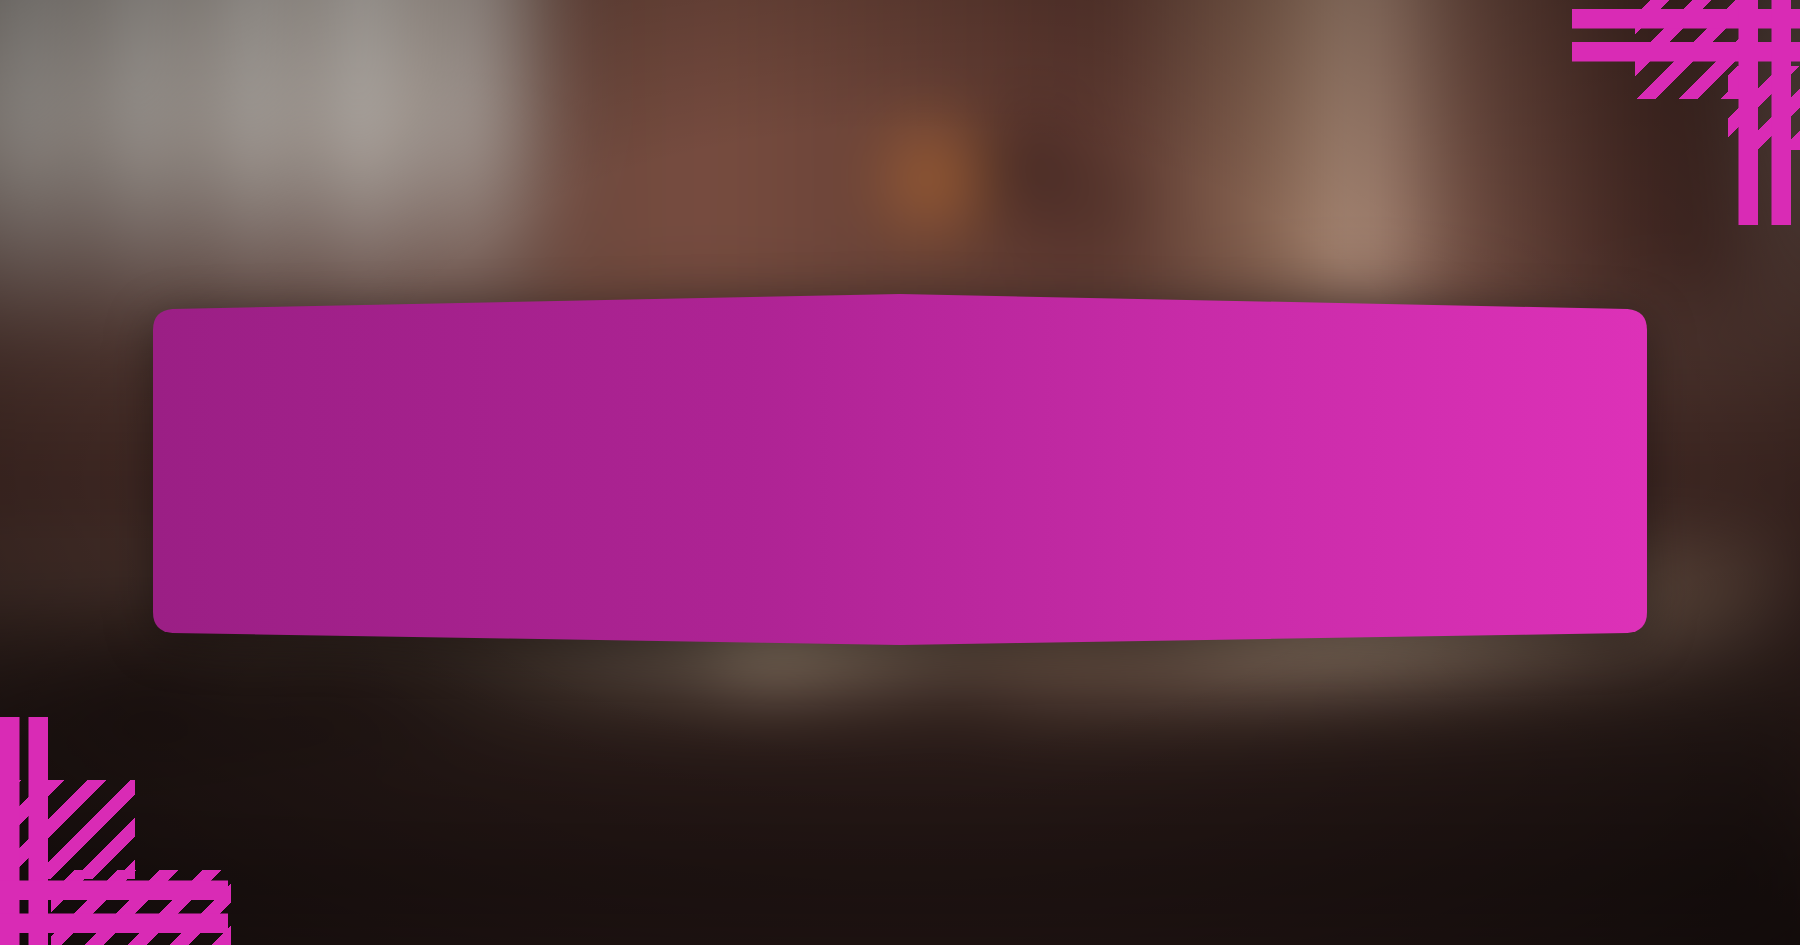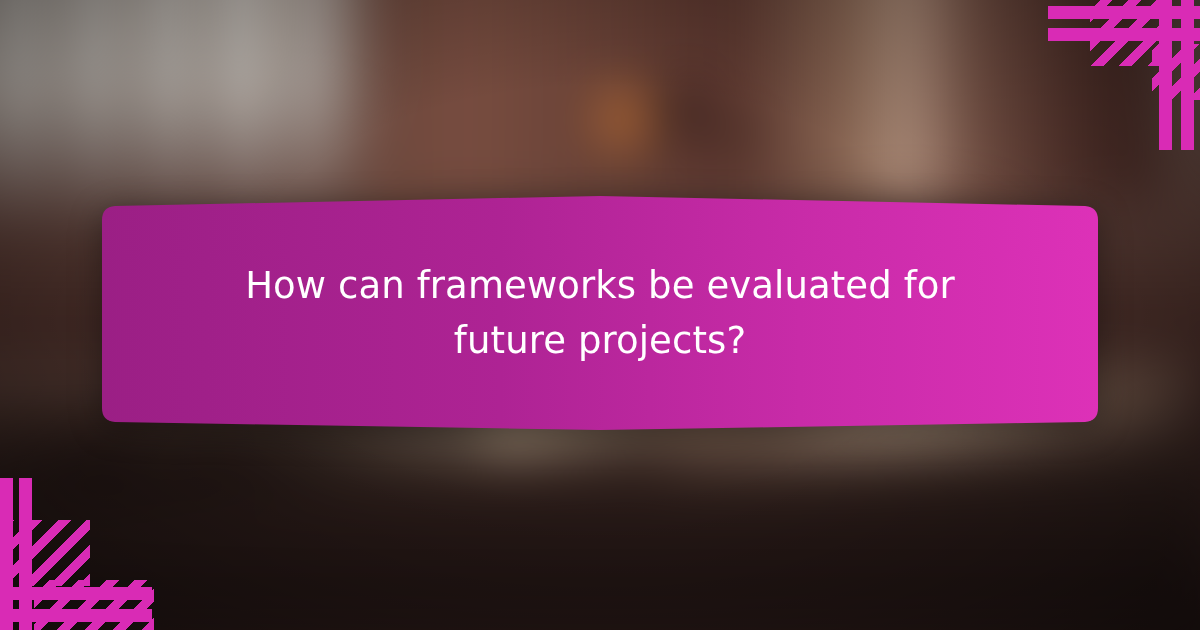--- a/index.html
+++ b/index.html
@@ -227,18 +227,15 @@
           <linearGradient id="bannerGrad" x1="0" y1="0" x2="1" y2="0">
             <stop offset="0%" stop-color="#9B1F85"></stop>
             <stop offset="40%" stop-color="#AE2394"></stop>
             <stop offset="70%" stop-color="#C82BA8"></stop>
             <stop offset="100%" stop-color="#DD31B8"></stop>
           </linearGradient>
         </defs>
         <path d="M2,30 Q2,17 15,16 L500,6 L985,16 Q998,17 998,30 L998,218 Q998,231 985,232 L500,240 L15,232 Q2,231 2,218 Z" fill="url(#bannerGrad)"></path>
       </svg>
     </div>
-    <div class="banner-text">
-      <div class="headline">How can frameworks be evaluated for future projects?</div>
-    </div>
   </div>
 
 </div>
 
 </body></html>

